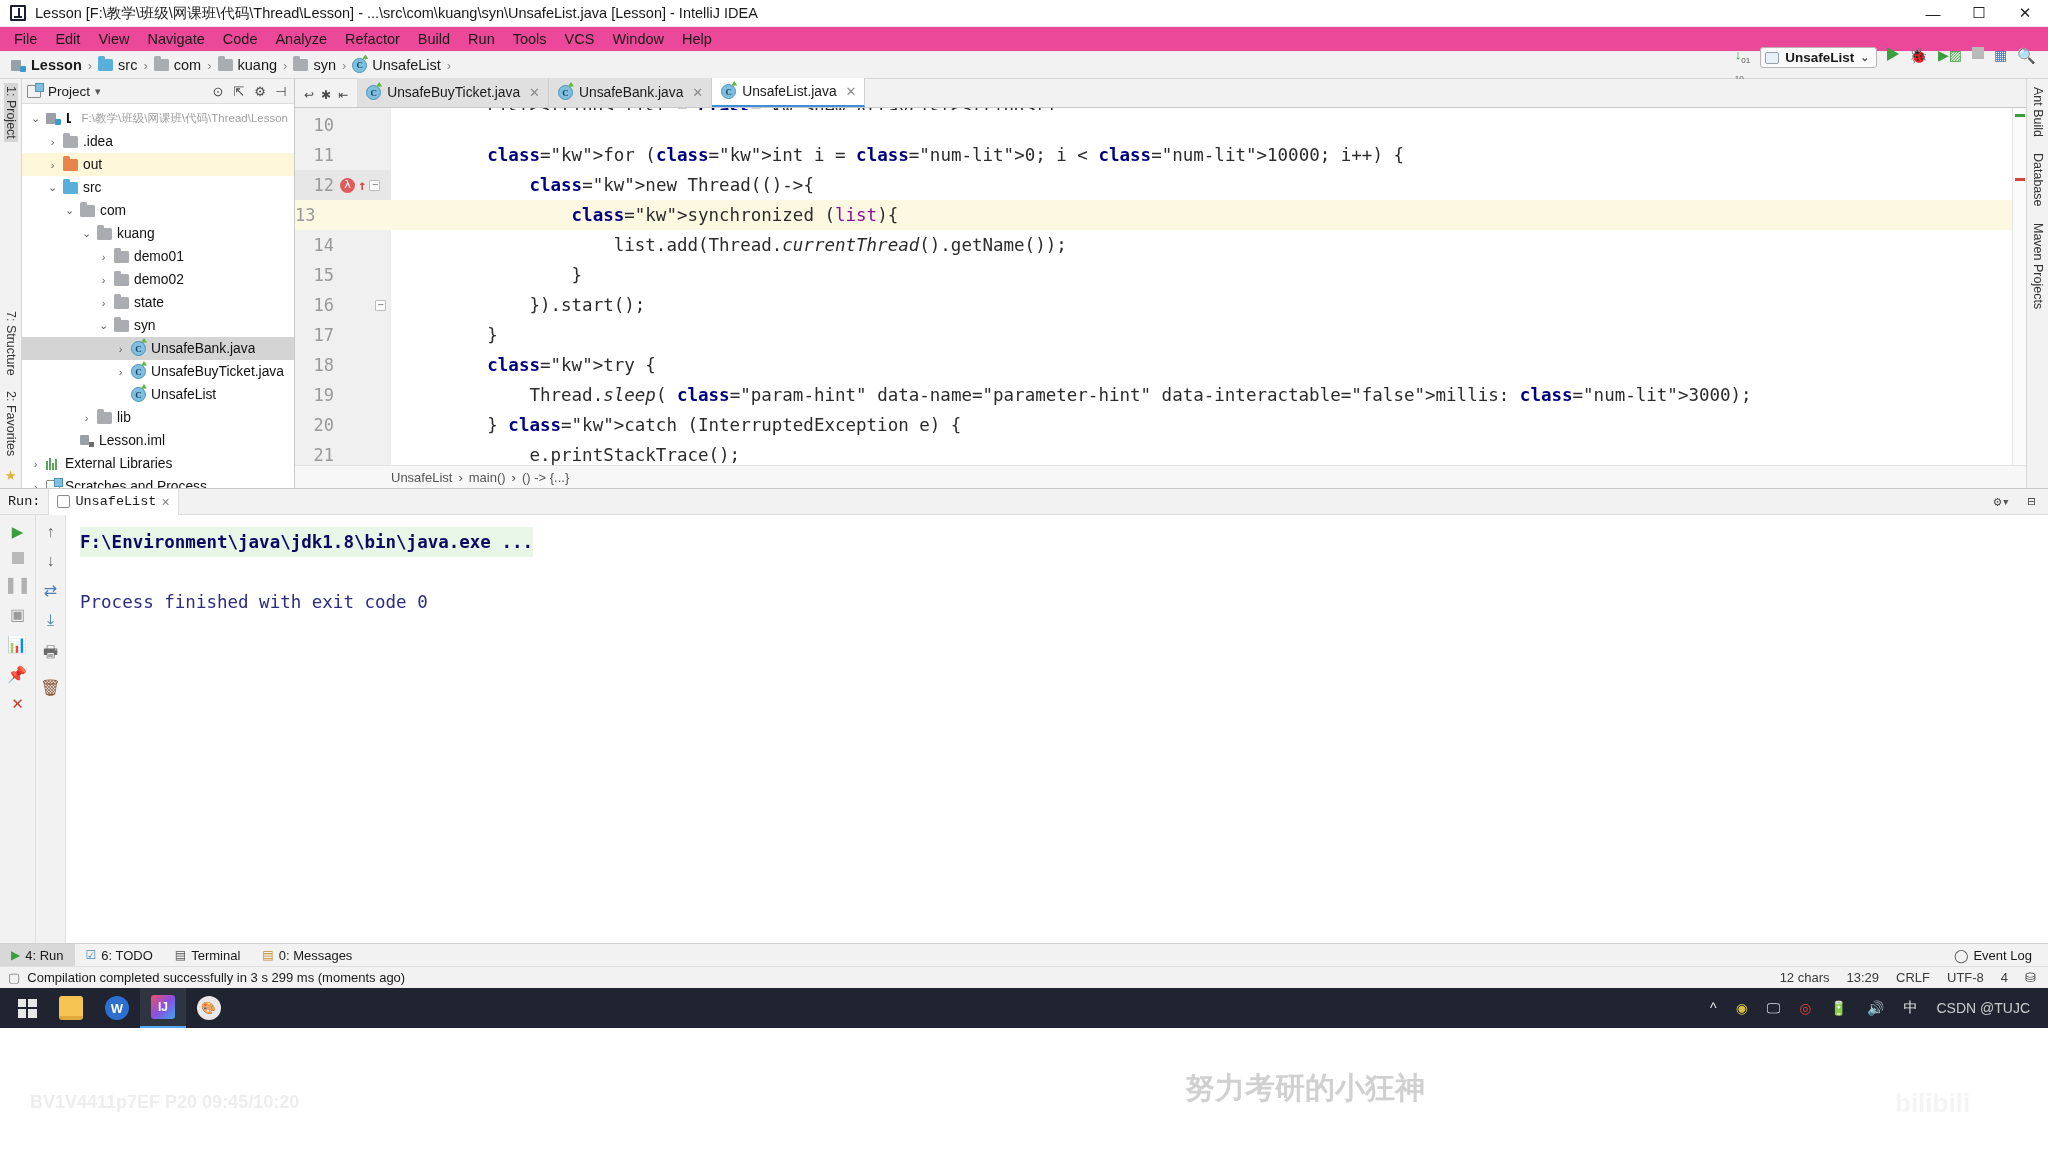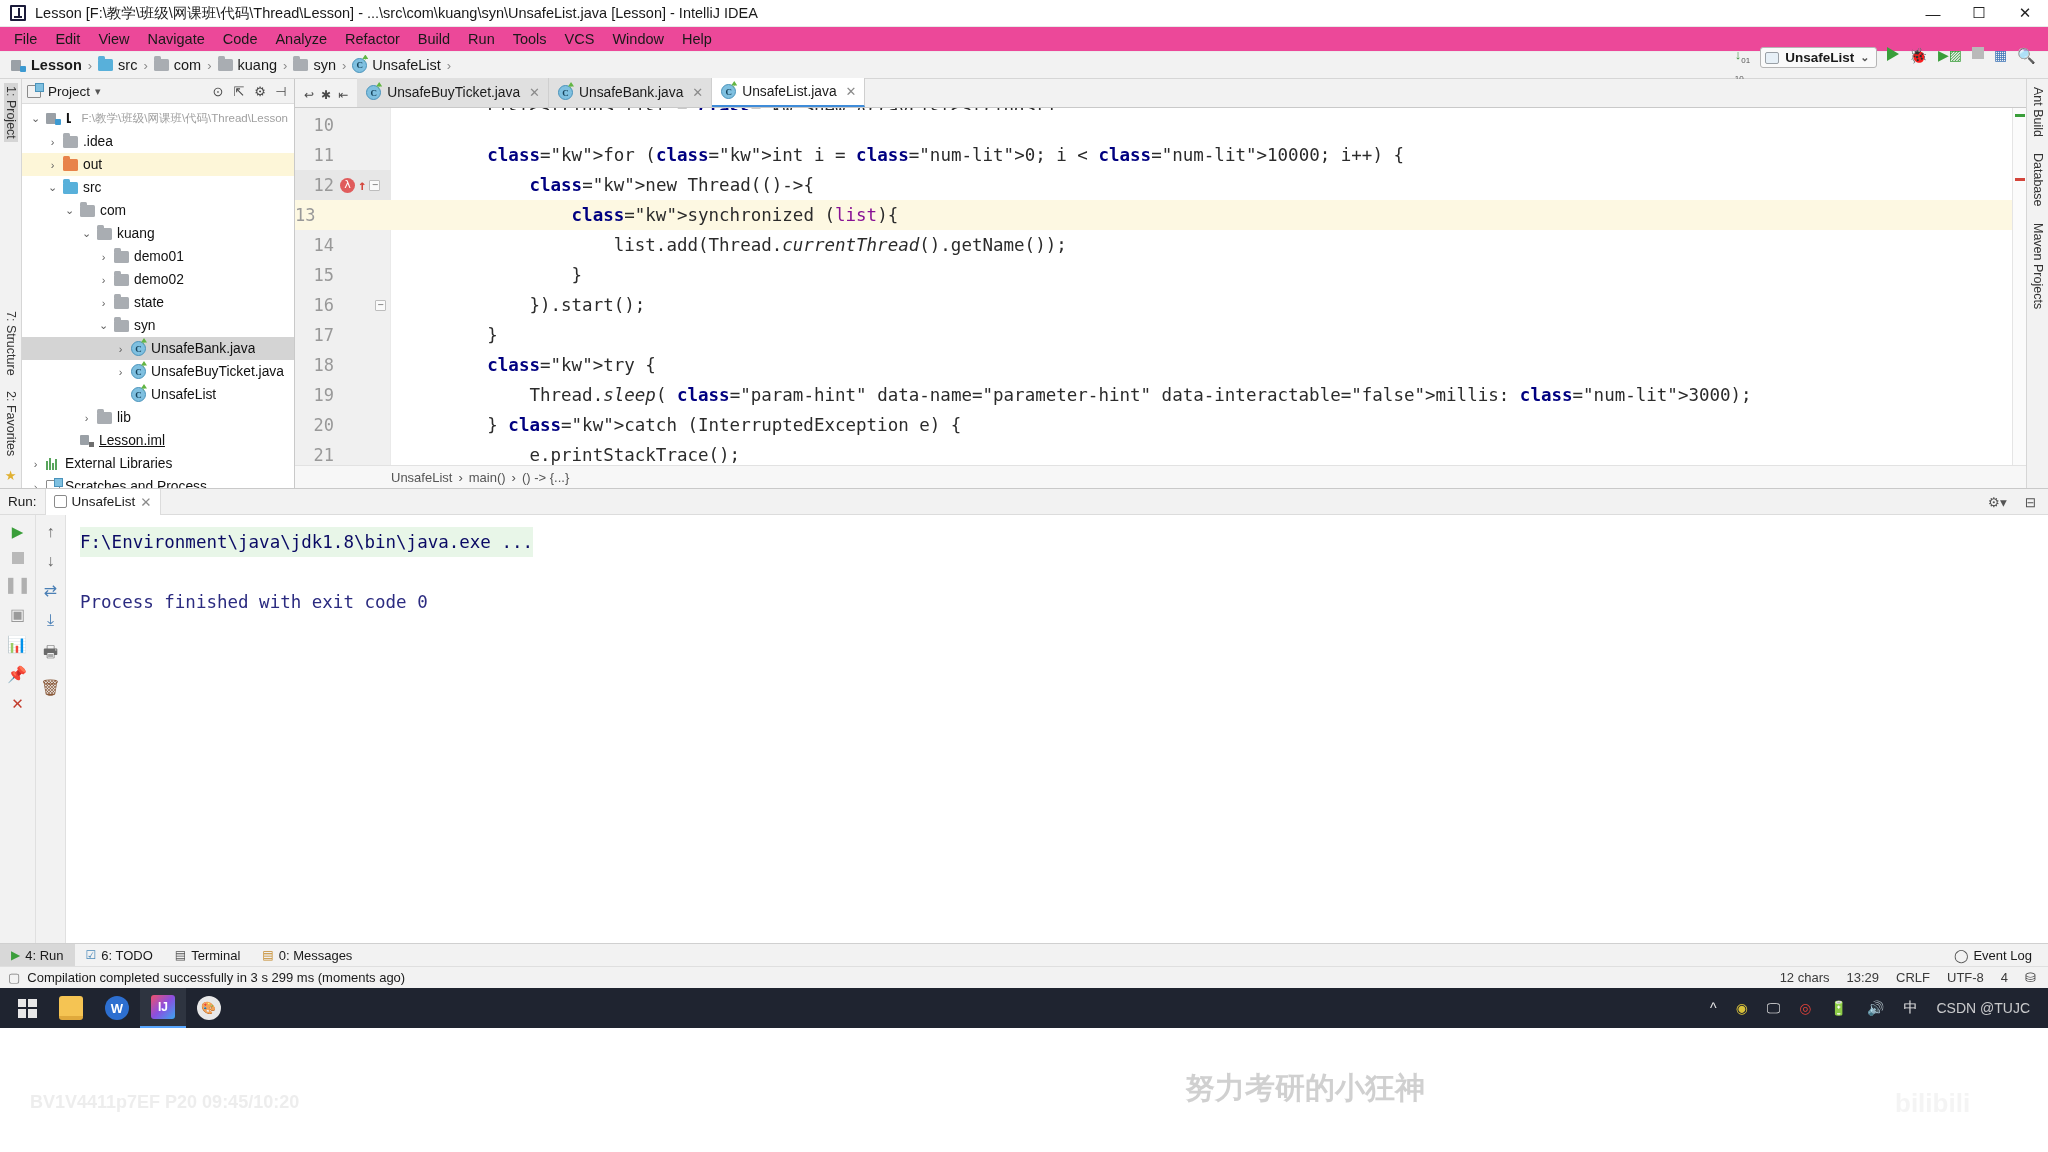--- a/index.html
+++ b/index.html
@@ -251,21 +251,21 @@
 
   
   .runpanel {
     height: 455px; flex: 0 0 455px;
     background: #fff; display: flex; flex-direction: column;
     border-top: 1px solid #c9c9c9;
   }
   .run-header {
     height: 26px; flex: 0 0 26px; background: #f2f2f2;
     display: flex; align-items: center; gap: 8px; padding-left: 8px;
-    font-size: 13.5px; color: #1a1a1a; border-bottom: 1px solid #dcdcdc;
+    font-size: 13.5px; color: #1a1a1a; border-bottom: 1px solid #dcdcdc; font-family: Liberation Mono, monospace;
   }
   .run-tab {
     display: flex; align-items: center; gap: 5px;
     background: #fff; height: 26px; padding: 0 8px;
     border-left: 1px solid #dcdcdc; border-right: 1px solid #dcdcdc;
   }
   .rh-spacer { flex: 1; }
   .run-body { flex: 1; display: flex; min-height: 0; }
   .run-tools {
     width: 36px; flex: 0 0 36px; background: #f2f2f2; border-right: 1px solid #e0e0e0;
@@ -274,21 +274,21 @@
   .run-tools2 {
     width: 30px; flex: 0 0 30px; background: #f2f2f2; border-right: 1px solid #e0e0e0;
     display: flex; flex-direction: column; align-items: center; gap: 11px; padding-top: 8px;
   }
   .console {
     flex: 1; background: #fff; padding: 12px 0 0 14px;
     font-family: "DejaVu Sans Mono","Liberation Mono", monospace;
     font-size: 17.5px; line-height: 30px; color: #2b2b2b;
     overflow: hidden;
   }
-  .cmdline { background: #e8f6e8; color: #0a0a64; font-weight: normal; display: inline-block; }
+  .cmdline { background: #e8f6e8; color: #0a0a64; font-weight: bold; display: inline-block; }
   .exitline { color: #2b2b80; }
 
   
   .toolbar-bottom {
     height: 23px; flex: 0 0 23px; background: #f2f2f2;
     display: flex; align-items: center; font-size: 13px; color: #1a1a1a;
     border-top: 1px solid #d0d0d0;
   }
   .tw-btn { display: flex; align-items: center; gap: 5px; padding: 2px 11px; height: 23px; }
   .tw-btn.active { background: #d8d8d8; }
@@ -534,21 +534,21 @@
               <span class="jclass">
                 <i class="spark"></i>
               </span>
               <span class="tlabel">UnsafeList</span>
             </div>
             <div class="trow" style="padding-left: 59px;">
               <span class="chev">›</span>
               <span class="folder gray"></span>
               <span class="tlabel">lib</span>
             </div>
-            <div class="trow" style="padding-left: 42px; text-decoration: underline;">
+            <div class="trow" style="padding-left: 42px;">
               <span class="chev"></span>
               <span class="iml"></span>
               <span class="tlabel">Lesson.iml</span>
             </div>
             <div class="trow" style="padding-left: 8px;">
               <span class="chev">›</span>
               <span class="libico">
                 <i style="height:9px"></i>
                 <i style="height:12px"></i>
                 <i style="height:7px"></i>

